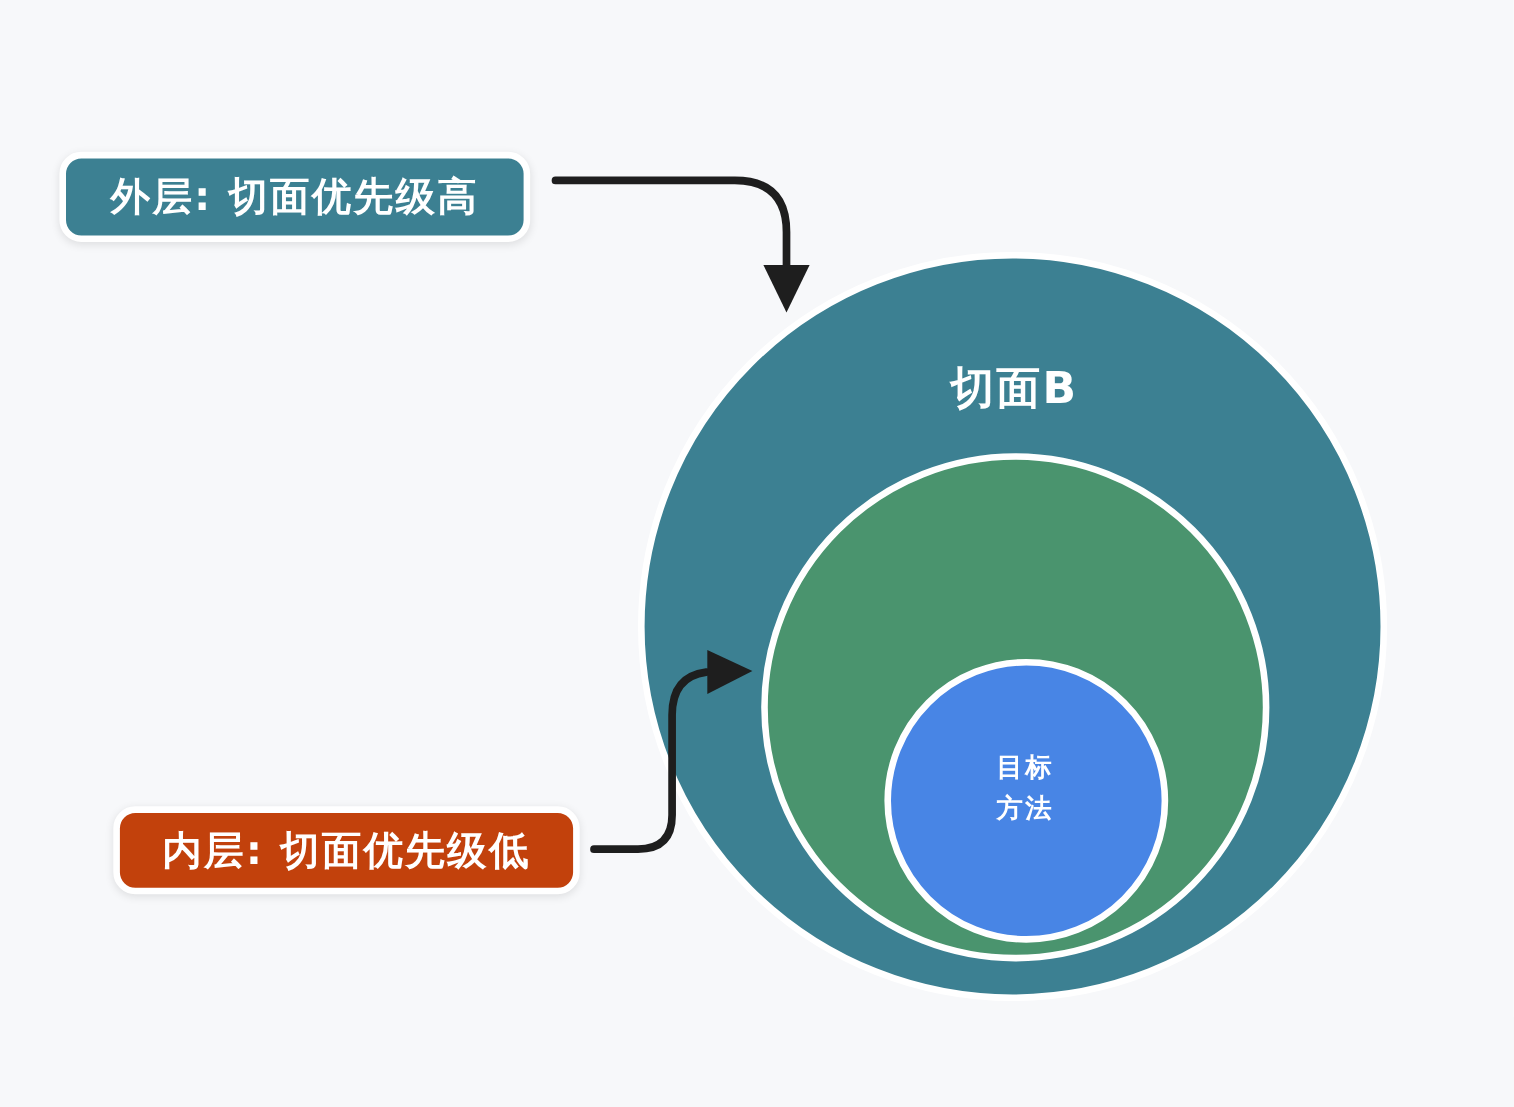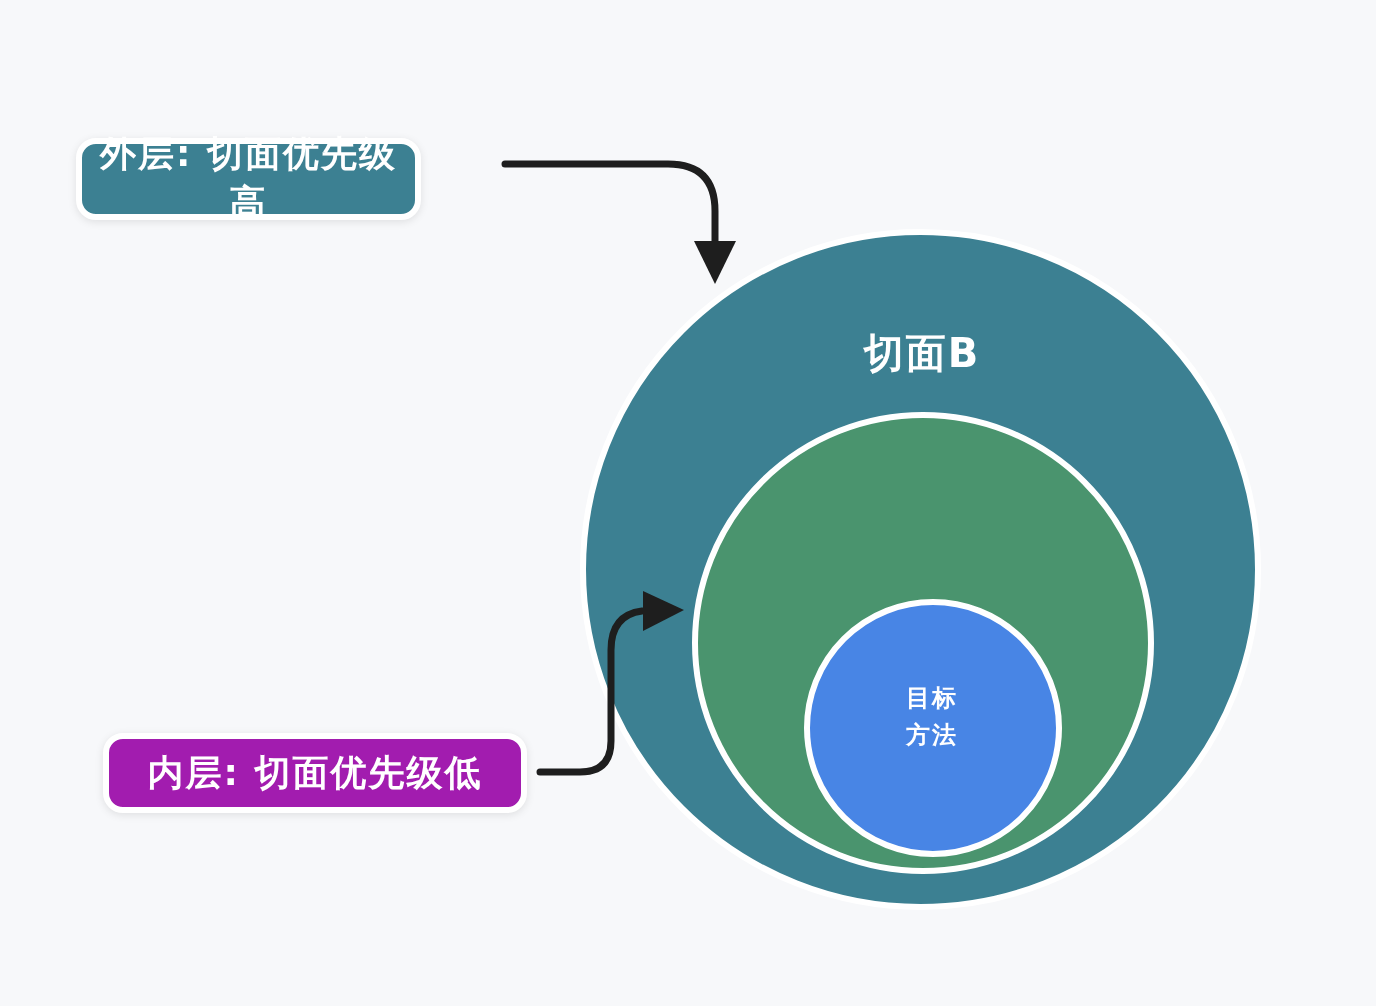--- a/index.html
+++ b/index.html
@@ -61,33 +61,33 @@
     display: flex;
     align-items: center;
     justify-content: center;
     color: #ffffff;
     font-weight: bold;
     font-size: 36px;
     letter-spacing: 2px;
     box-shadow: 0 2px 8px rgba(0,0,0,0.10);
   }
   .callout-outer {
-    left: 76px;
+    left: 54px;
     top: 138px;
-    width: 345px;
+    width: 428px;
     height: 82px;
     background: #3c8092;
     text-align: center;
   }
   .callout-inner {
     left: 103px;
     top: 733px;
     width: 424px;
     height: 80px;
-    background: #a21caf;
+    background: #c2410c;
   }
   .arrow-layer {
     position: absolute;
     left: 0;
     top: 0;
     width: 1376px;
     height: 1006px;
     pointer-events: none;
   }
 </style>

